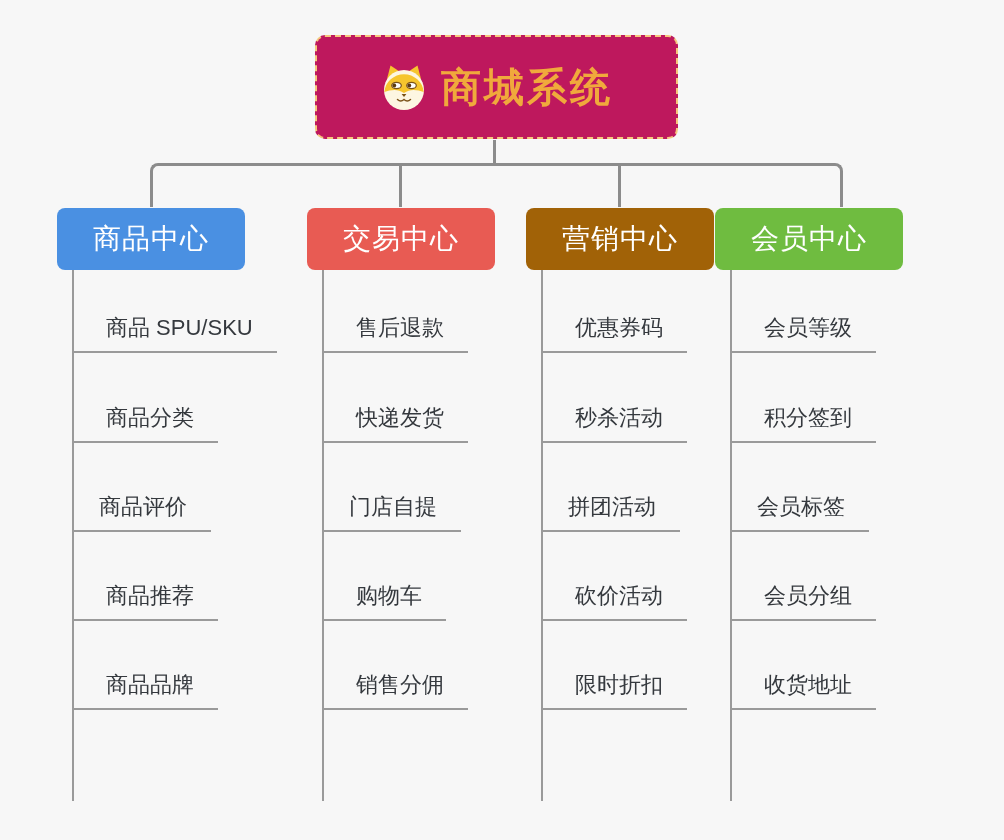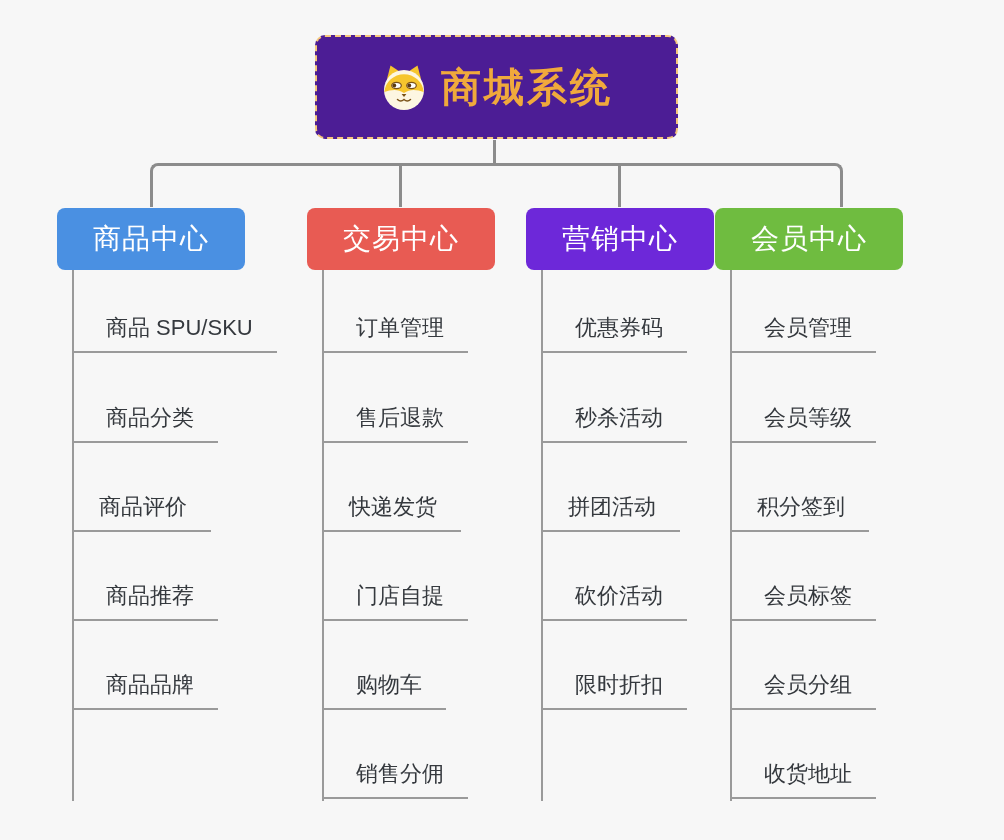--- a/index.html
+++ b/index.html
@@ -6,21 +6,21 @@
   body{
     width:1004px;height:840px;
     background:#f7f7f7;
     position:relative;
     font-family:"Liberation Sans", sans-serif;
     overflow:hidden;
   }
   
   .root-node{
     position:absolute;left:315px;top:35px;width:363px;height:104px;
-    background:#4c1d95;
+    background:#be185d;
     border:2px dashed #f6c87c;
     border-radius:10px;
     box-sizing:border-box;
     display:flex;align-items:center;justify-content:center;gap:13px;
   }
   .root-title{
     font-size:40px;font-weight:bold;color:#f0a93c;letter-spacing:3px;
     line-height:1;
   }
   .root-icon{width:48px;height:48px;display:block;}
@@ -111,45 +111,43 @@
       <div class="leaf">商品评价</div>
       <div class="leaf">商品推荐</div>
       <div class="leaf">商品品牌</div>
     </div>
 </div>
 
 <div class="branch branch-trade">
   <div class="branch-header" style="background: rgb(232, 91, 83);">交易中心</div>
   <div class="spine"></div>
   <div class="items">
-      <div class="leaf">订单管理</div>
       <div class="leaf">售后退款</div>
       <div class="leaf">快递发货</div>
       <div class="leaf">门店自提</div>
       <div class="leaf">购物车</div>
       <div class="leaf">销售分佣</div>
     </div>
 </div>
 
 <div class="branch branch-marketing">
-  <div class="branch-header" style="background: #6d28d9;">营销中心</div>
+  <div class="branch-header" style="background: #a16207;">营销中心</div>
   <div class="spine"></div>
   <div class="items">
       <div class="leaf">优惠券码</div>
       <div class="leaf">秒杀活动</div>
       <div class="leaf">拼团活动</div>
       <div class="leaf">砍价活动</div>
       <div class="leaf">限时折扣</div>
     </div>
 </div>
 
 <div class="branch branch-member">
   <div class="branch-header" style="background: rgb(111, 188, 64);">会员中心</div>
   <div class="spine"></div>
   <div class="items">
-      <div class="leaf">会员管理</div>
       <div class="leaf">会员等级</div>
       <div class="leaf">积分签到</div>
       <div class="leaf">会员标签</div>
       <div class="leaf">会员分组</div>
       <div class="leaf">收货地址</div>
     </div>
 </div>
 
 </body></html>

